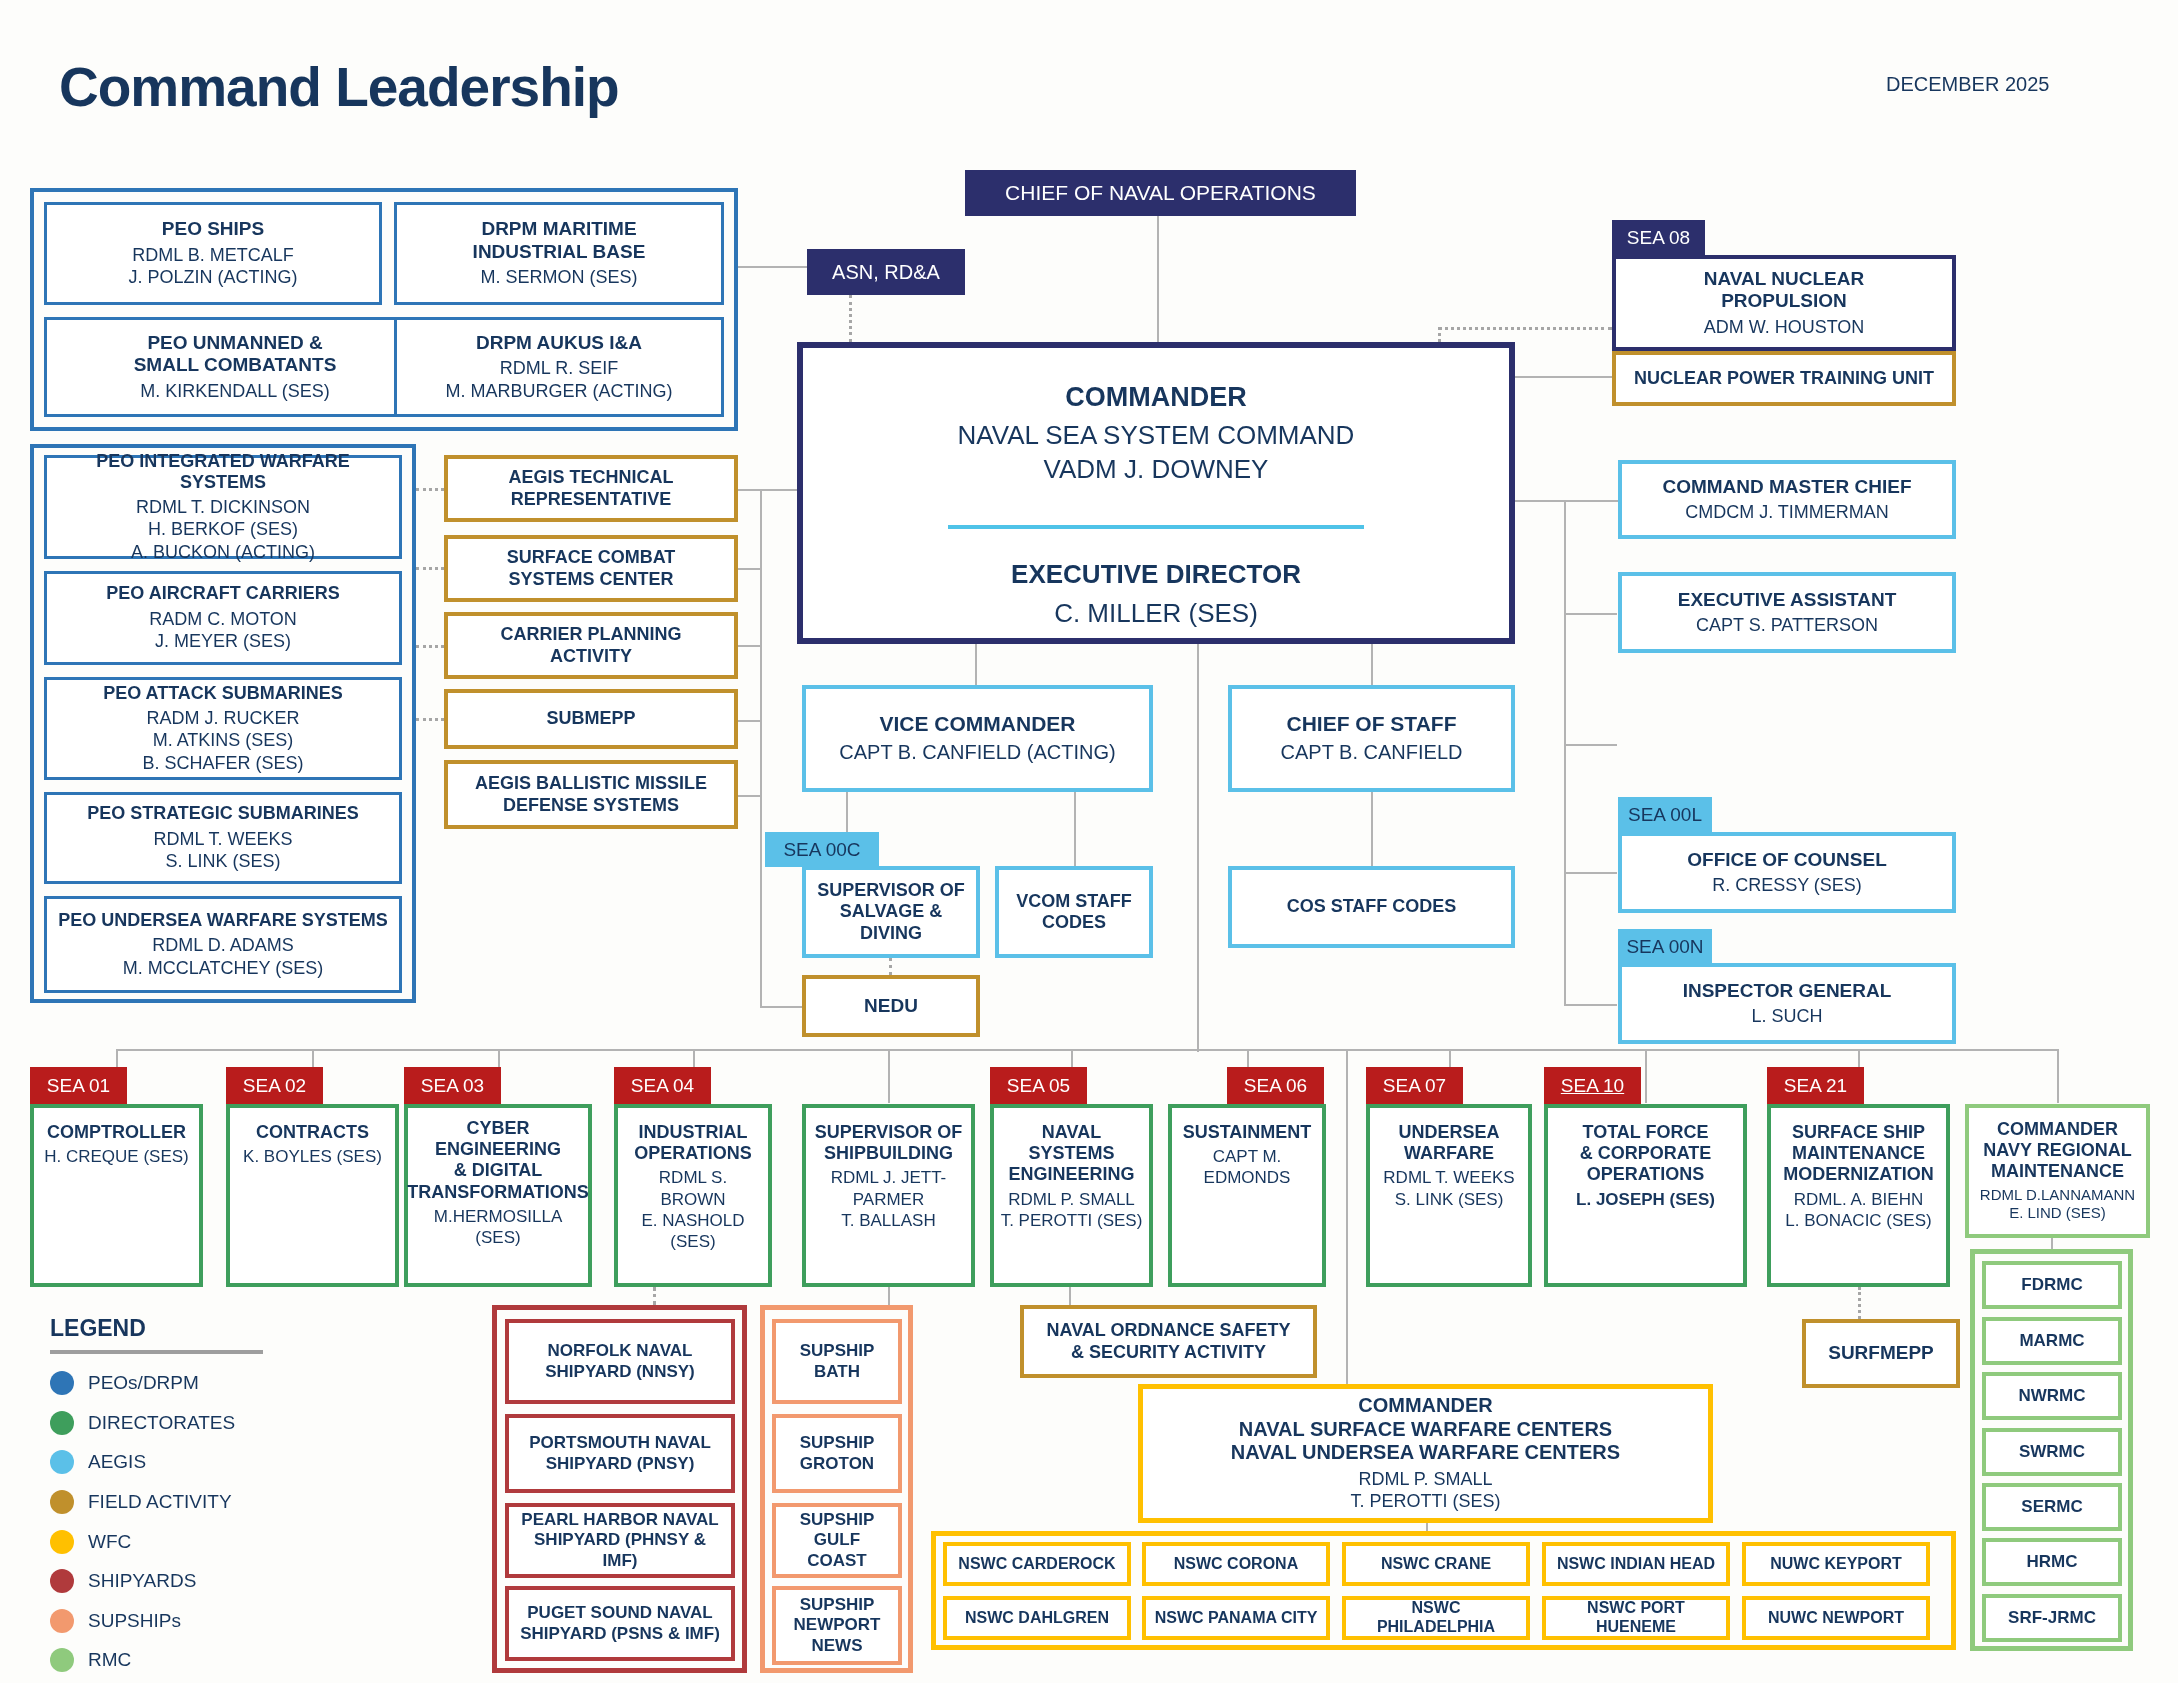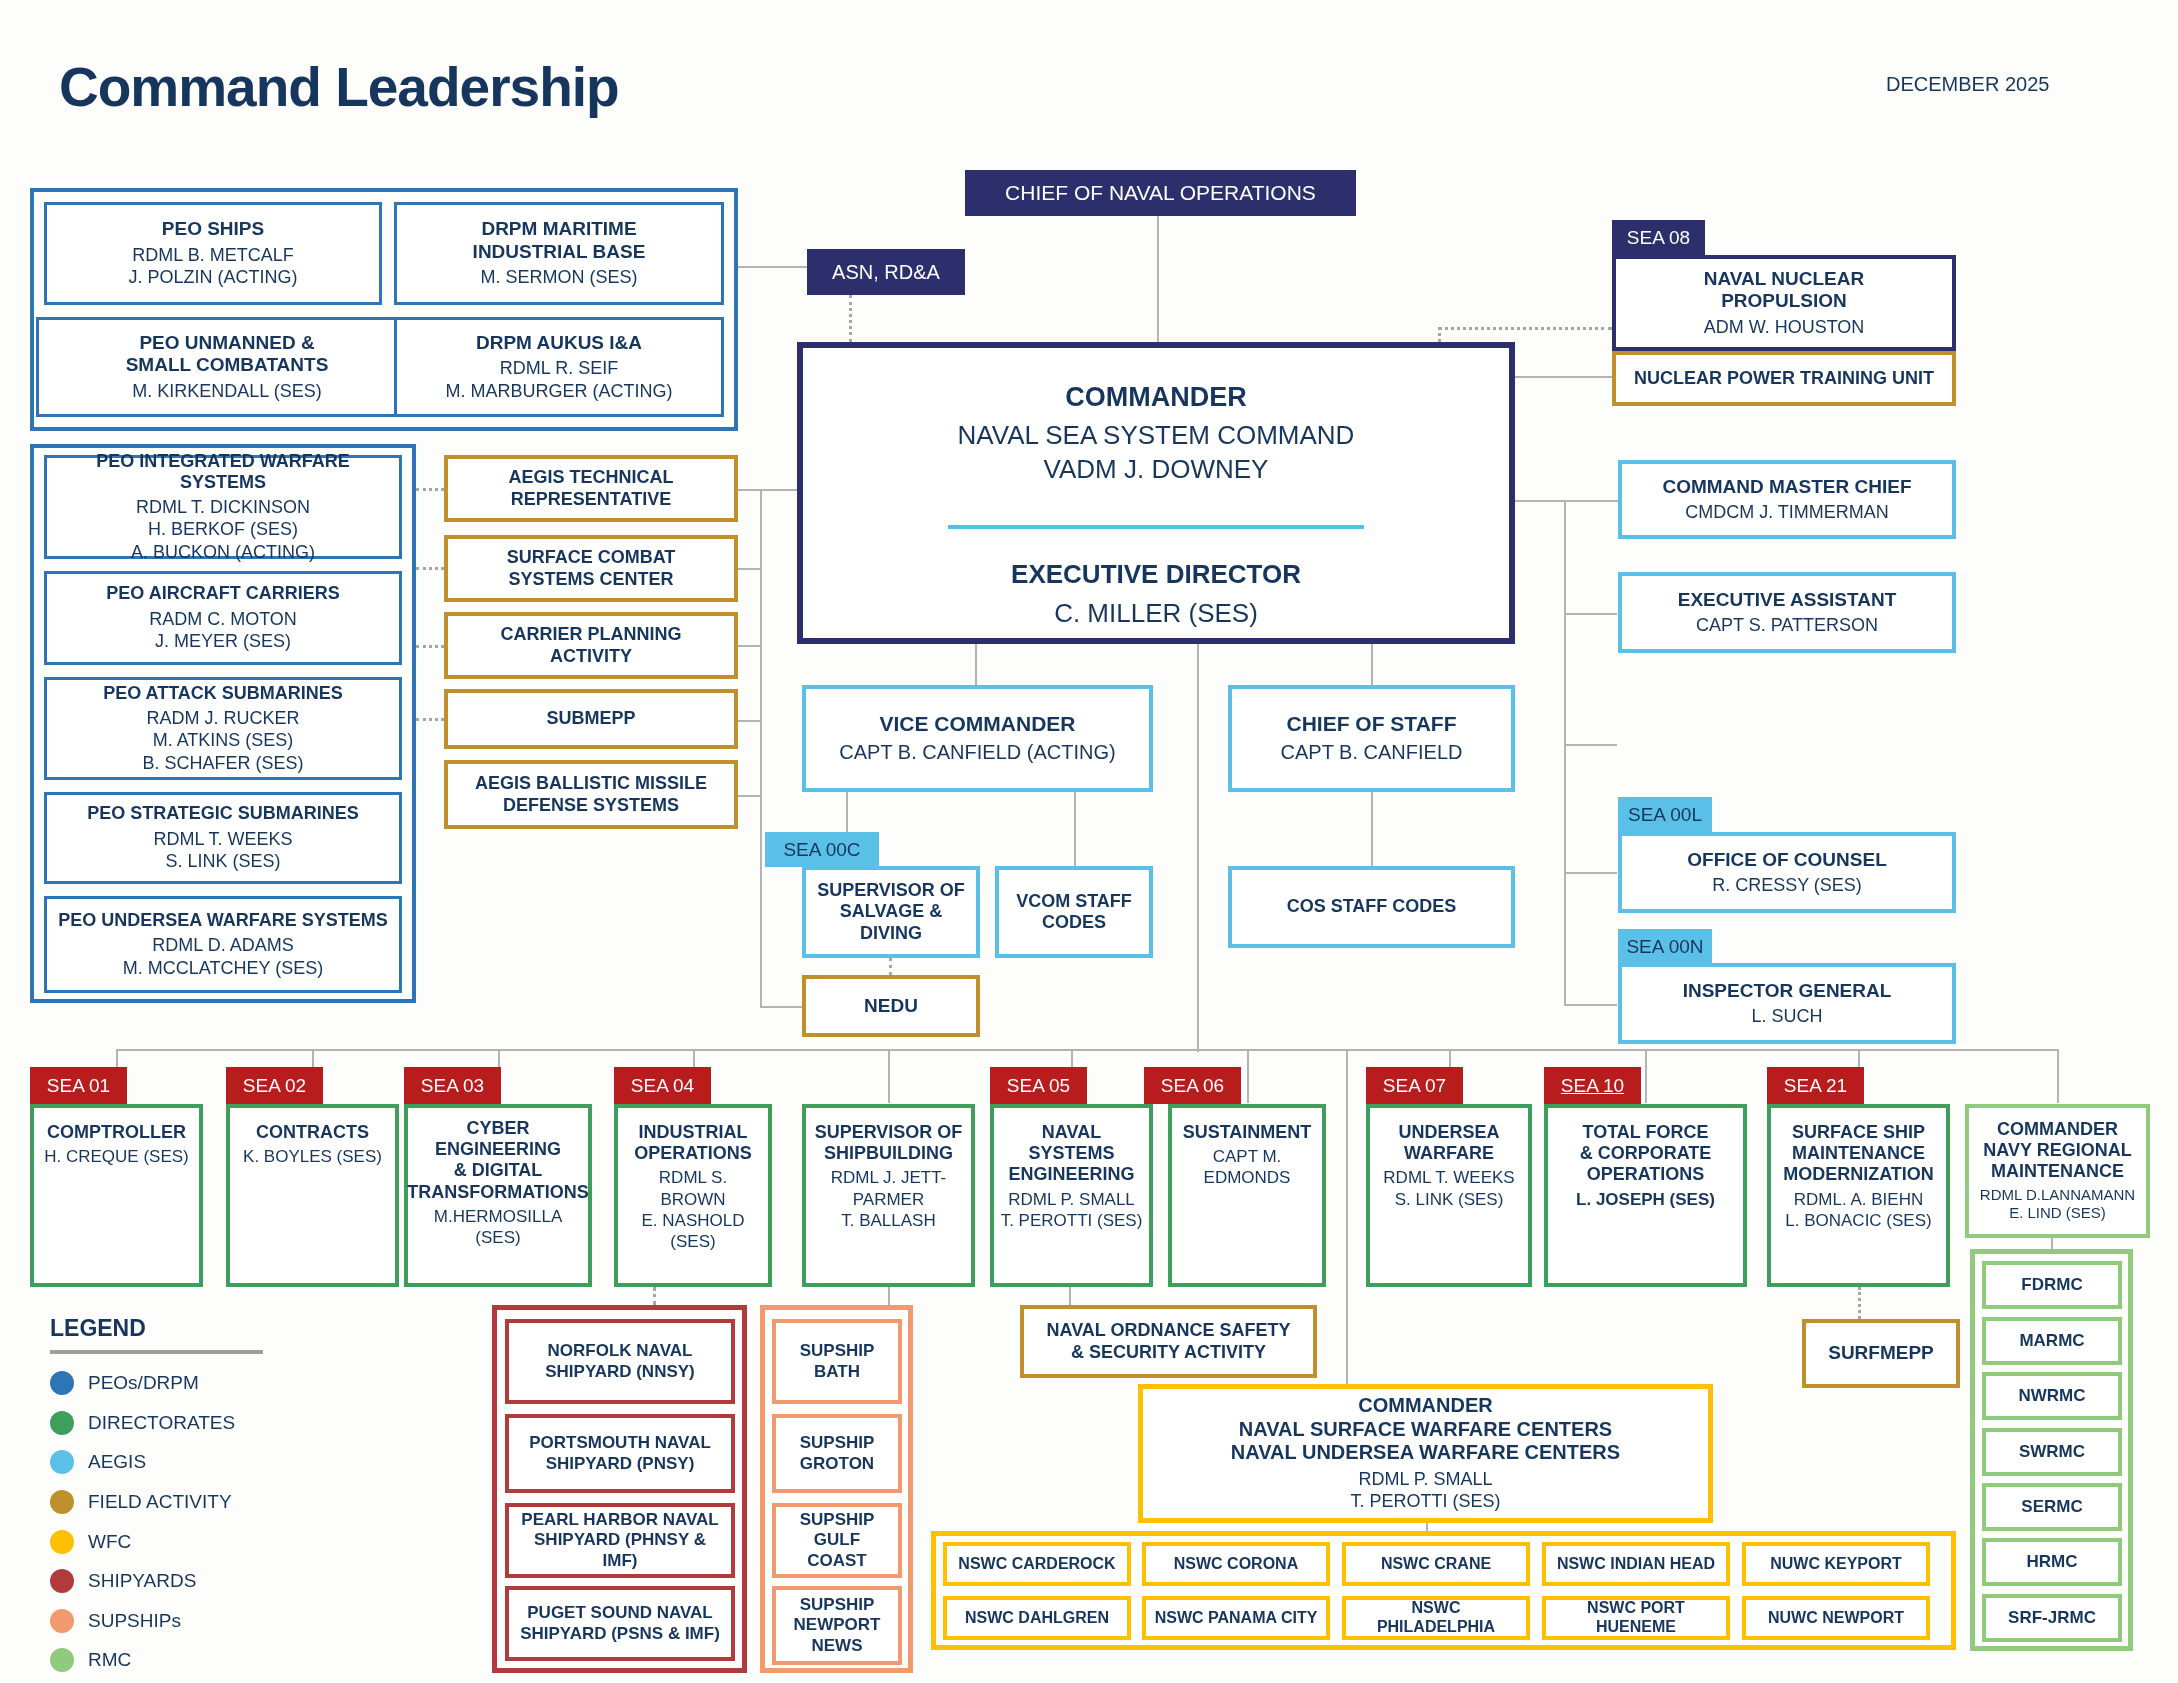--- a/index.html
+++ b/index.html
@@ -139,21 +139,21 @@
   <div class="box bd-blue" style="left:44px;top:202px;width:338px;height:103px">
     <div class="bt">PEO SHIPS</div>
     <div class="bl">RDML B. METCALF
 J. POLZIN (ACTING)</div>
   </div>
   <div class="box bd-blue" style="left:394px;top:202px;width:330px;height:103px">
     <div class="bt">DRPM MARITIME
 INDUSTRIAL BASE</div>
     <div class="bl">M. SERMON (SES)</div>
   </div>
-  <div class="box bd-blue" style="left:36px;top:317px;width:382px;height:100px">
+  <div class="box bd-blue" style="left:44px;top:317px;width:382px;height:100px">
     <div class="bt">PEO UNMANNED &amp;
 SMALL COMBATANTS</div>
     <div class="bl">M. KIRKENDALL (SES)</div>
   </div>
   <div class="box bd-blue" style="left:394px;top:317px;width:330px;height:100px">
     <div class="bt">DRPM AUKUS I&amp;A</div>
     <div class="bl">RDML R. SEIF
 M. MARBURGER (ACTING)</div>
   </div>
 
@@ -291,21 +291,21 @@
 PARMER
 T. BALLASH</div>
   </div>
   <div class="tag tag-green" style="left:990px;top:1067px;width:97px;height:37px">SEA 05</div>
   <div class="box bd-green sea" style="left:990px;top:1104px;width:163px;height:183px;justify-content:flex-start;padding-top:14px">
     <div class="bt">NAVAL SYSTEMS
 ENGINEERING</div>
     <div class="bl">RDML P. SMALL
 T. PEROTTI (SES)</div>
   </div>
-  <div class="tag tag-green" style="left:1144px;top:1067px;width:97px;height:37px">SEA 06</div>
+  <div class="tag tag-green" style="left:1227px;top:1067px;width:97px;height:37px">SEA 06</div>
   <div class="box bd-green sea" style="left:1168px;top:1104px;width:158px;height:183px;justify-content:flex-start;padding-top:14px">
     <div class="bt">SUSTAINMENT</div>
     <div class="bl">CAPT M.
 EDMONDS</div>
   </div>
   <div class="tag tag-green" style="left:1366px;top:1067px;width:97px;height:37px">SEA 07</div>
   <div class="box bd-green sea" style="left:1366px;top:1104px;width:166px;height:183px;justify-content:flex-start;padding-top:14px">
     <div class="bt">UNDERSEA
 WARFARE</div>
     <div class="bl">RDML T. WEEKS

